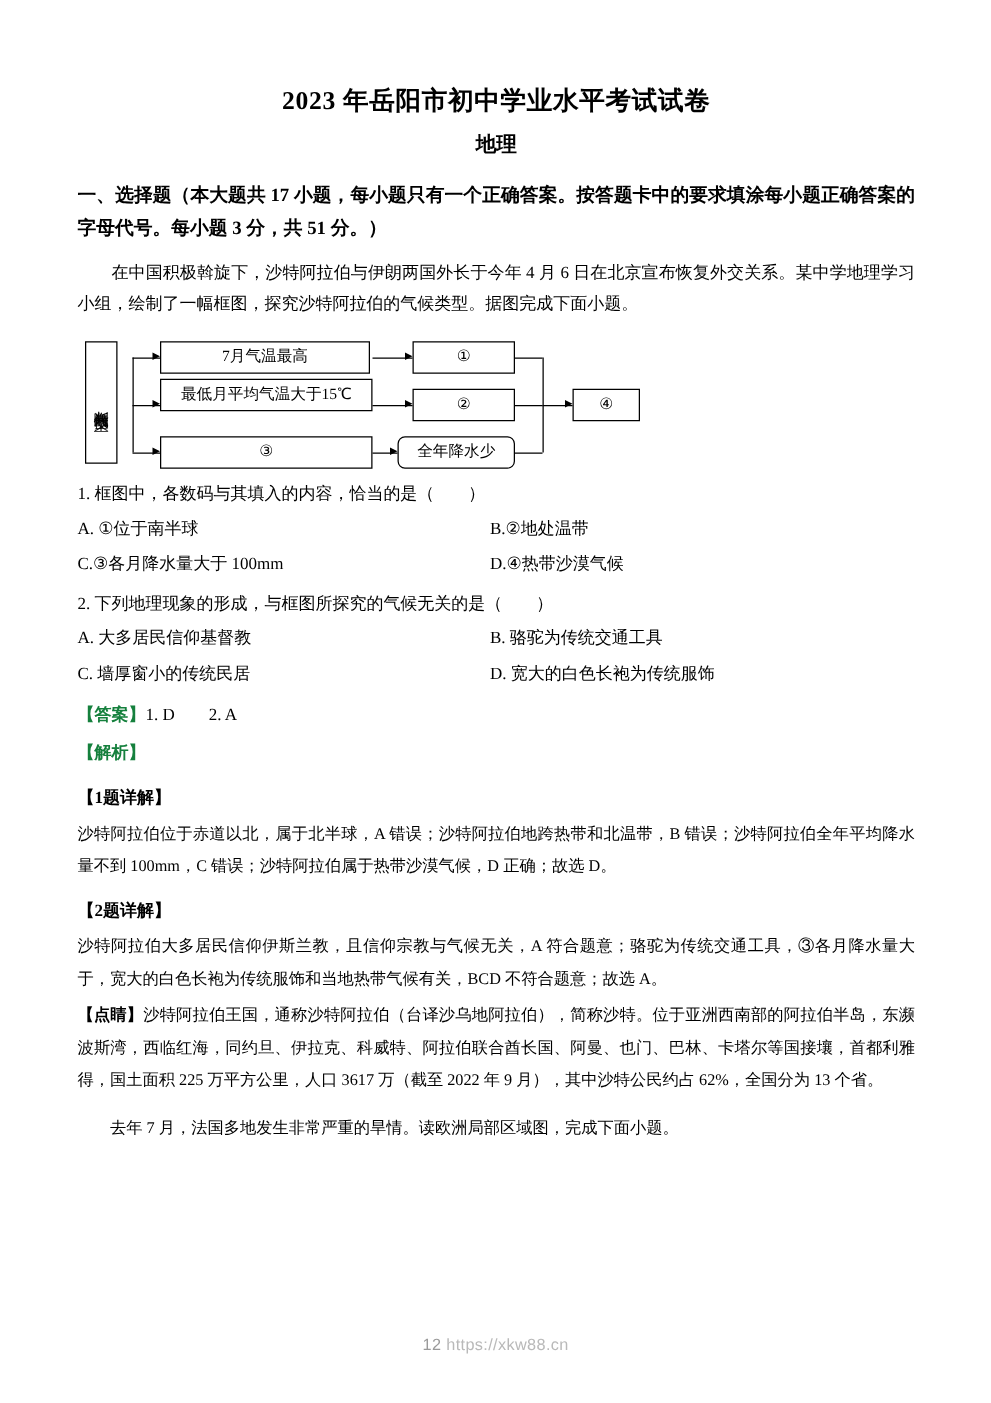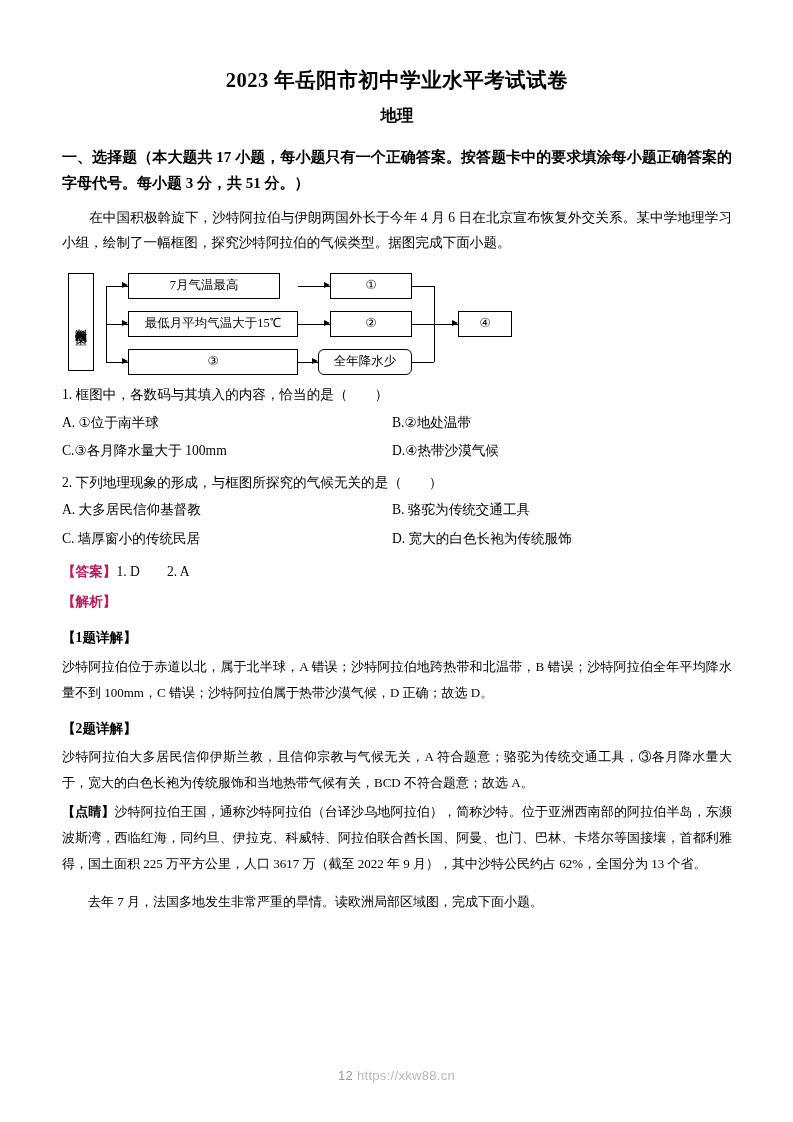--- a/index.html
+++ b/index.html
@@ -66,21 +66,21 @@
   .opts {
     display: flex;
     font-size: 13.6px;
     line-height: 1.95;
     margin-top: 2px;
     justify-content: flex-end;
   }
   .opts .o1 { width: 330px; }
   .opts .o2 { flex: 1; }
   .ans-label {
-    color: #be185d;
+    color: #15803d;
     font-weight: bold;
   }
   .answer-line {
     font-size: 13.6px;
     line-height: 2.0;
     margin-top: 6px;
   }
   .analysis-line {
     font-size: 13.6px;
     line-height: 2.0;
@@ -167,22 +167,22 @@
     <div class="doc-title">2023 年岳阳市初中学业水平考试试卷</div>
     <div class="doc-subtitle">地理</div>
 
     <div class="section-head">一、选择题（本大题共 17 小题，每小题只有一个正确答案。按答题卡中的要求填涂每小题正确答案的字母代号。每小题 3 分，共 51 分。）</div>
 
     <div class="para indent2">在中国积极斡旋下，沙特阿拉伯与伊朗两国外长于今年 4 月 6 日在北京宣布恢复外交关系。某中学地理学习小组，绘制了一幅框图，探究沙特阿拉伯的气候类型。据图完成下面小题。</div>
 
     <div class="diagram">
       <div class="vbox" style="left:0; top:6px; width:26px; height:98px;">判断气候类型</div>
 
-      <div class="dbox" style="left:60px; top:6px; width:152px; height:26px;">7月气温最高</div>
-      <div class="dbox" style="left:60px; top:44px; width:170px; height:26px;">最低月平均气温大于15℃</div>
+      <div class="dbox" style="left:60px; top:6px; width:168px; height:26px;">7月气温最高</div>
+      <div class="dbox" style="left:60px; top:36px; width:170px; height:26px;">最低月平均气温大于15℃</div>
       <div class="dbox" style="left:60px; top:82px; width:170px; height:26px;">③</div>
 
       <div class="dbox" style="left:262px; top:6px; width:82px; height:26px;">①</div>
       <div class="dbox" style="left:262px; top:44px; width:82px; height:26px;">②</div>
       <div class="dbox" style="left:250px; top:82px; width:94px; height:26px;border-radius:6px;">全年降水少</div>
 
       <div class="dbox" style="left:390px; top:44px; width:54px; height:26px;">④</div>
 
       <div class="ln" style="left:38px; top:19px; width:22px; height:1px;"></div>
       <div class="ln" style="left:38px; top:19px; width:1px; height:76px;"></div>

